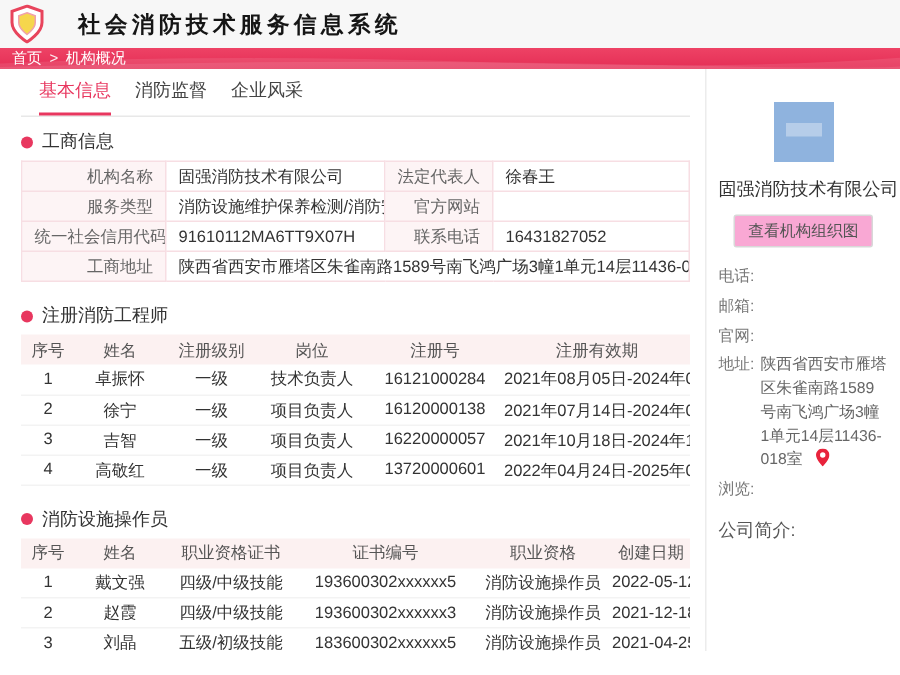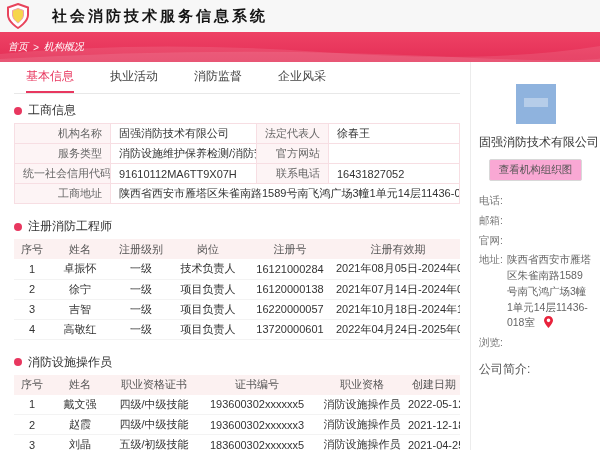--- a/index.html
+++ b/index.html
@@ -4,32 +4,32 @@
 <style>
   * { margin:0; padding:0; box-sizing:border-box; }
   html,body { width:600px; height:450px; overflow:hidden; background:#fff;
               font-family:"Liberation Sans","DejaVu Sans",sans-serif; }
   
   .app-header { height:32px; background:#f7f7f7; display:flex; align-items:center;
                 padding-left:6px;gap:16px; }
   .app-header h1 { font-size:15px; font-weight:bold; color:#151515; letter-spacing:3px;
                    margin-left:6px; }
   
-  .banner { position:relative; height:30px; background:linear-gradient(180deg,#ee4265,#e42e55);
-            display:flex; padding:0 8px; overflow:hidden;font-style:italic; }
+  .banner { position:relative; height:14px; background:linear-gradient(180deg,#ee4265,#e42e55);
+            display:flex; padding:0 8px; overflow:hidden; }
   .banner svg.waves { position:absolute; left:0; top:0; width:100%; height:100%; }
   .crumbs { position:relative; z-index:2; font-size:10px; color:#fff; display:flex;
             gap:5px; align-items:center; }
   .crumbs .sep { opacity:.9; }
   
   .layout { display:flex; height:388px; background:#fff; }
   main { flex:1; padding:0 10px 0 14px; overflow:hidden; }
   aside { width:130px; border-left:1px solid #ececec; padding:4px 8px; font-size:10.5px; }
   
-  .tabs { display:flex; gap:36px; padding:6px 0 0 12px; border-bottom:1px solid #e8e8e8; }
+  .tabs { display:flex; gap:16px; padding:6px 0 0 12px; border-bottom:1px solid #e8e8e8; }
   .tab { font-size:12px; color:#444; padding-bottom:6px; cursor:pointer; }
   .tab.active { color:#e8375f; border-bottom:2px solid #e8375f; }
   
   .sec-title { display:flex; align-items:center; gap:6px; margin:8px 0 4px; font-size:12px;
                color:#333; }
   .sec-title.gap { margin-top:14px; }
   .dot { width:8px; height:8px; border-radius:50%; background:#e8375f; flex:none; }
   
   table { width:100%; border-collapse:collapse; table-layout:fixed;border-radius:24px; }
   .info-table td { border:1px solid #f7dee3; font-size:11px; height:20px; padding:0 8px;
@@ -80,21 +80,20 @@
     <span>机构概况</span>
   </div>
 </div>
 
 <div class="layout">
 
   <main>
 
     <nav class="tabs">
       <span class="tab active">基本信息</span>
-      <span class="tab">执业活动</span>
       <span class="tab">消防监督</span>
       <span class="tab">企业风采</span>
     </nav>
 
     <div class="sec-title">
       <i class="dot"></i>
       <span>工商信息</span>
     </div>
     <table class="info-table">
       <colgroup>

